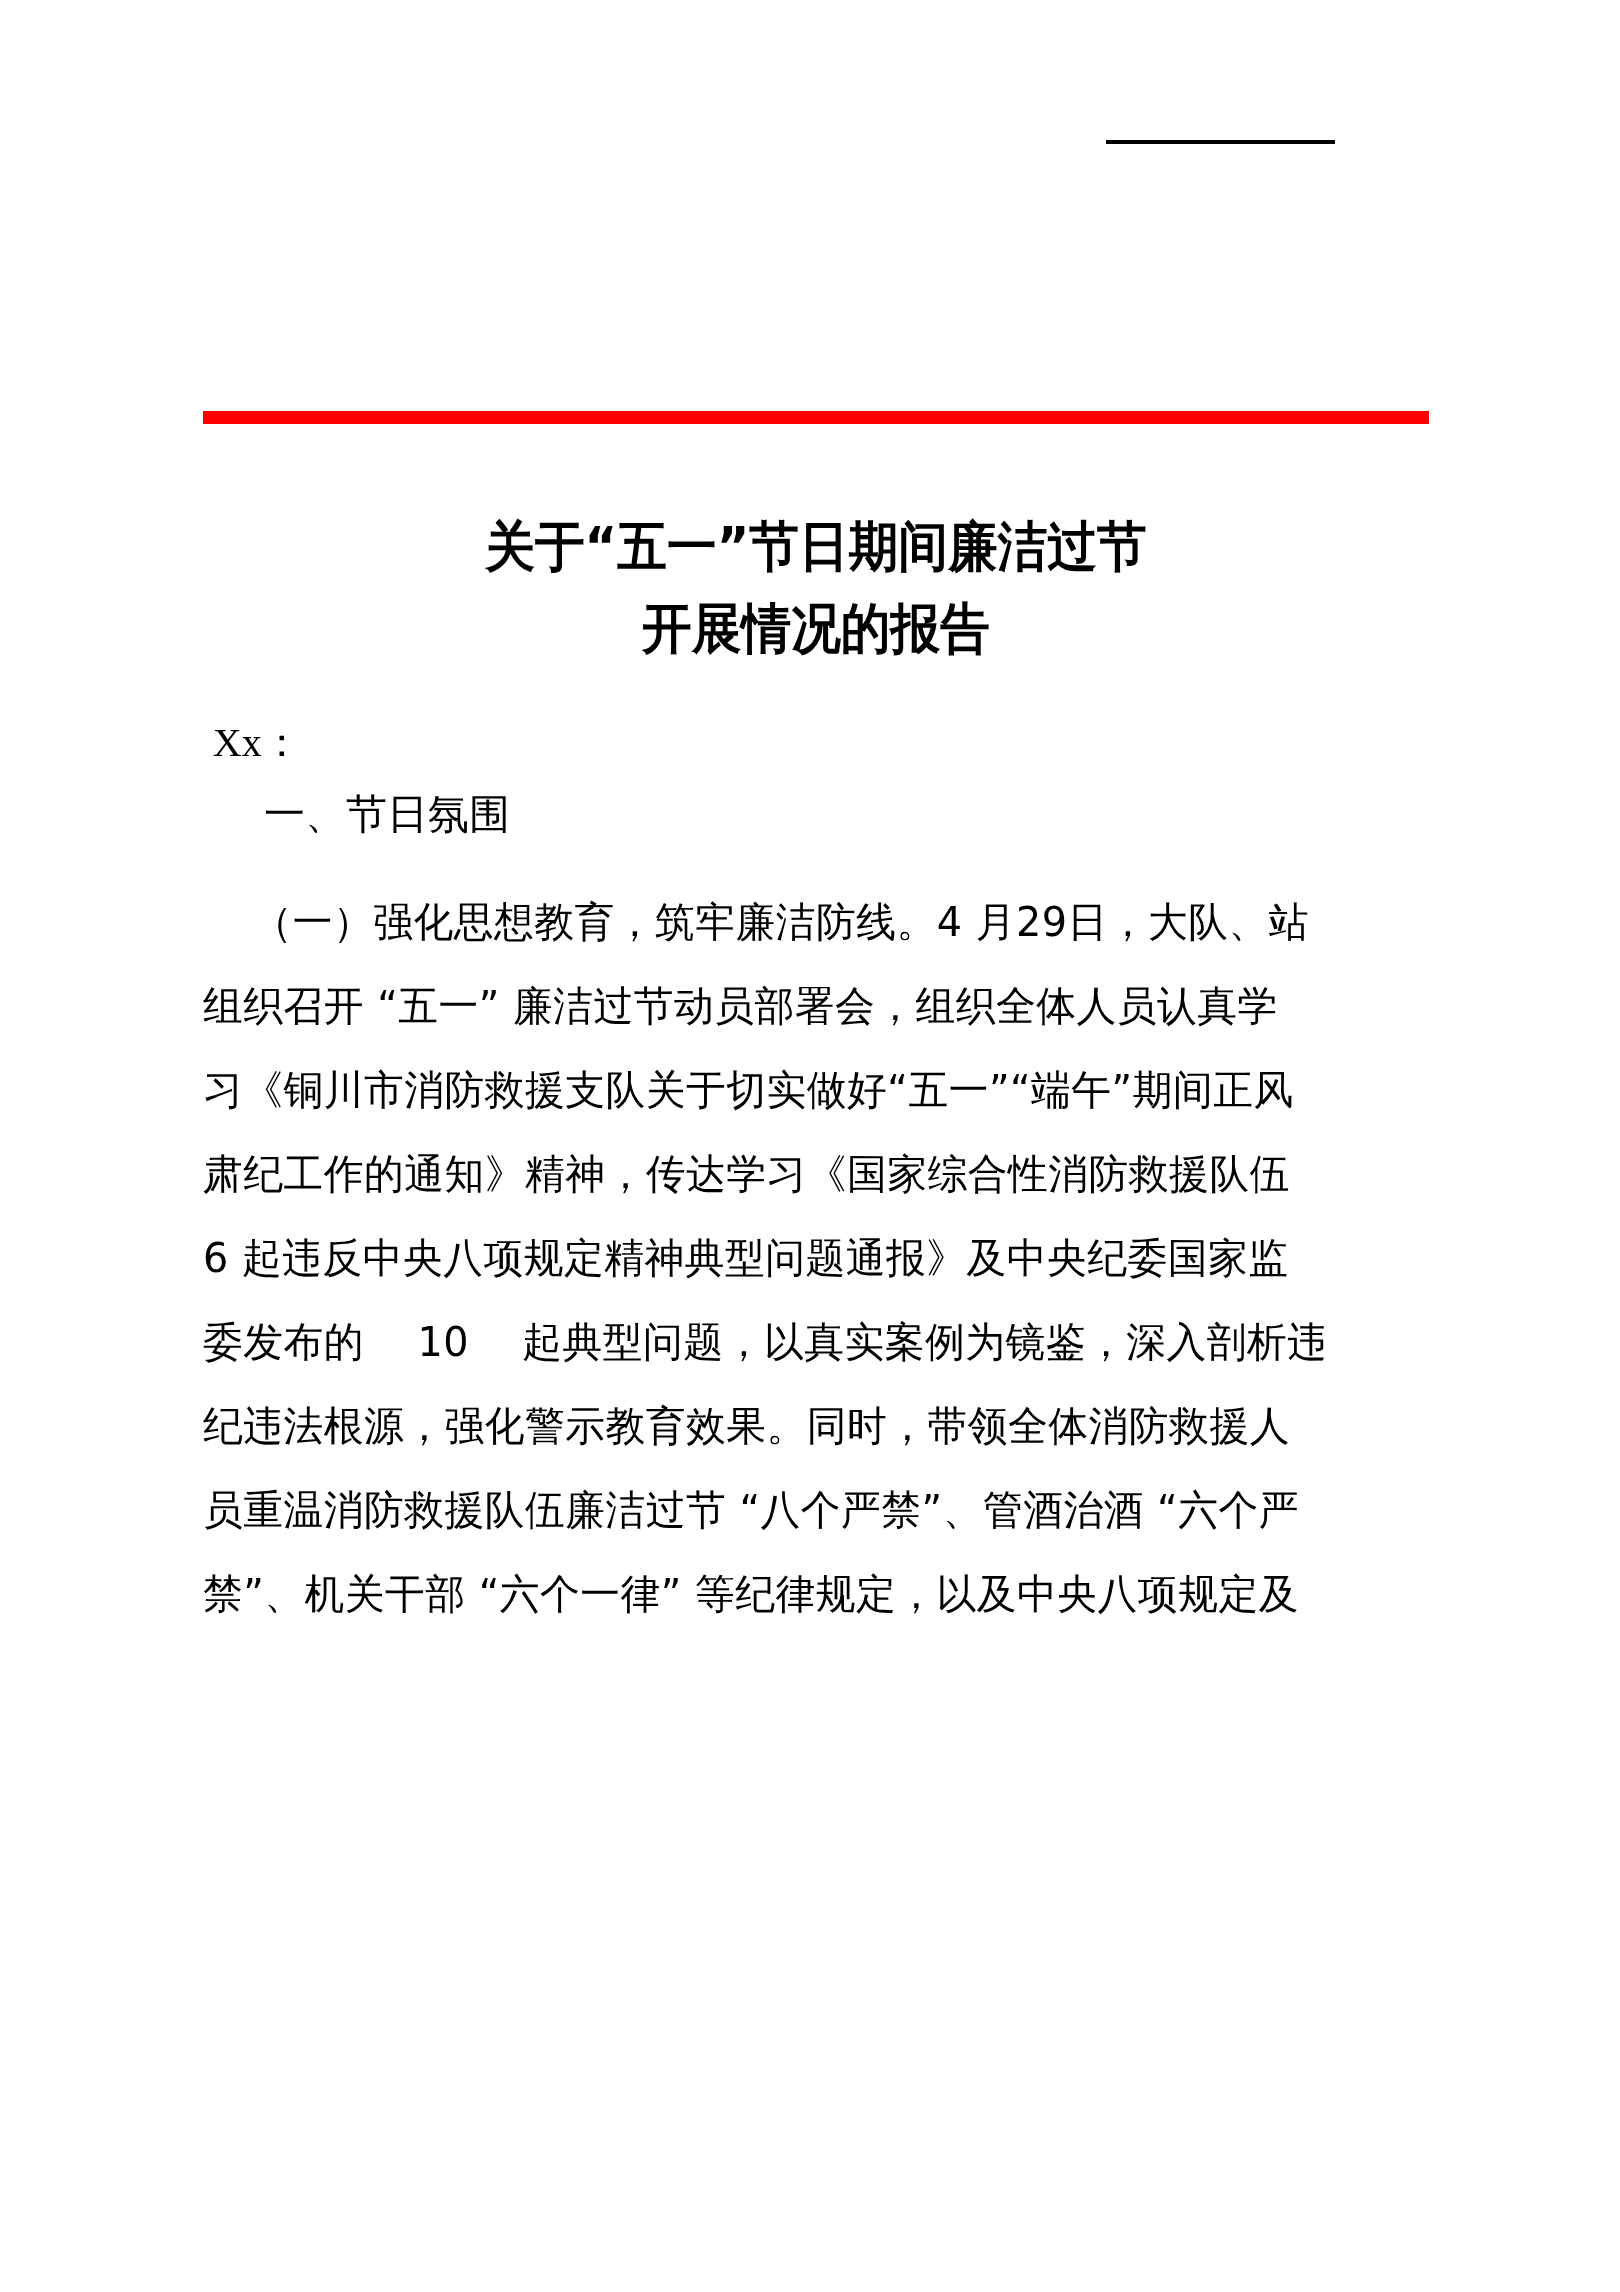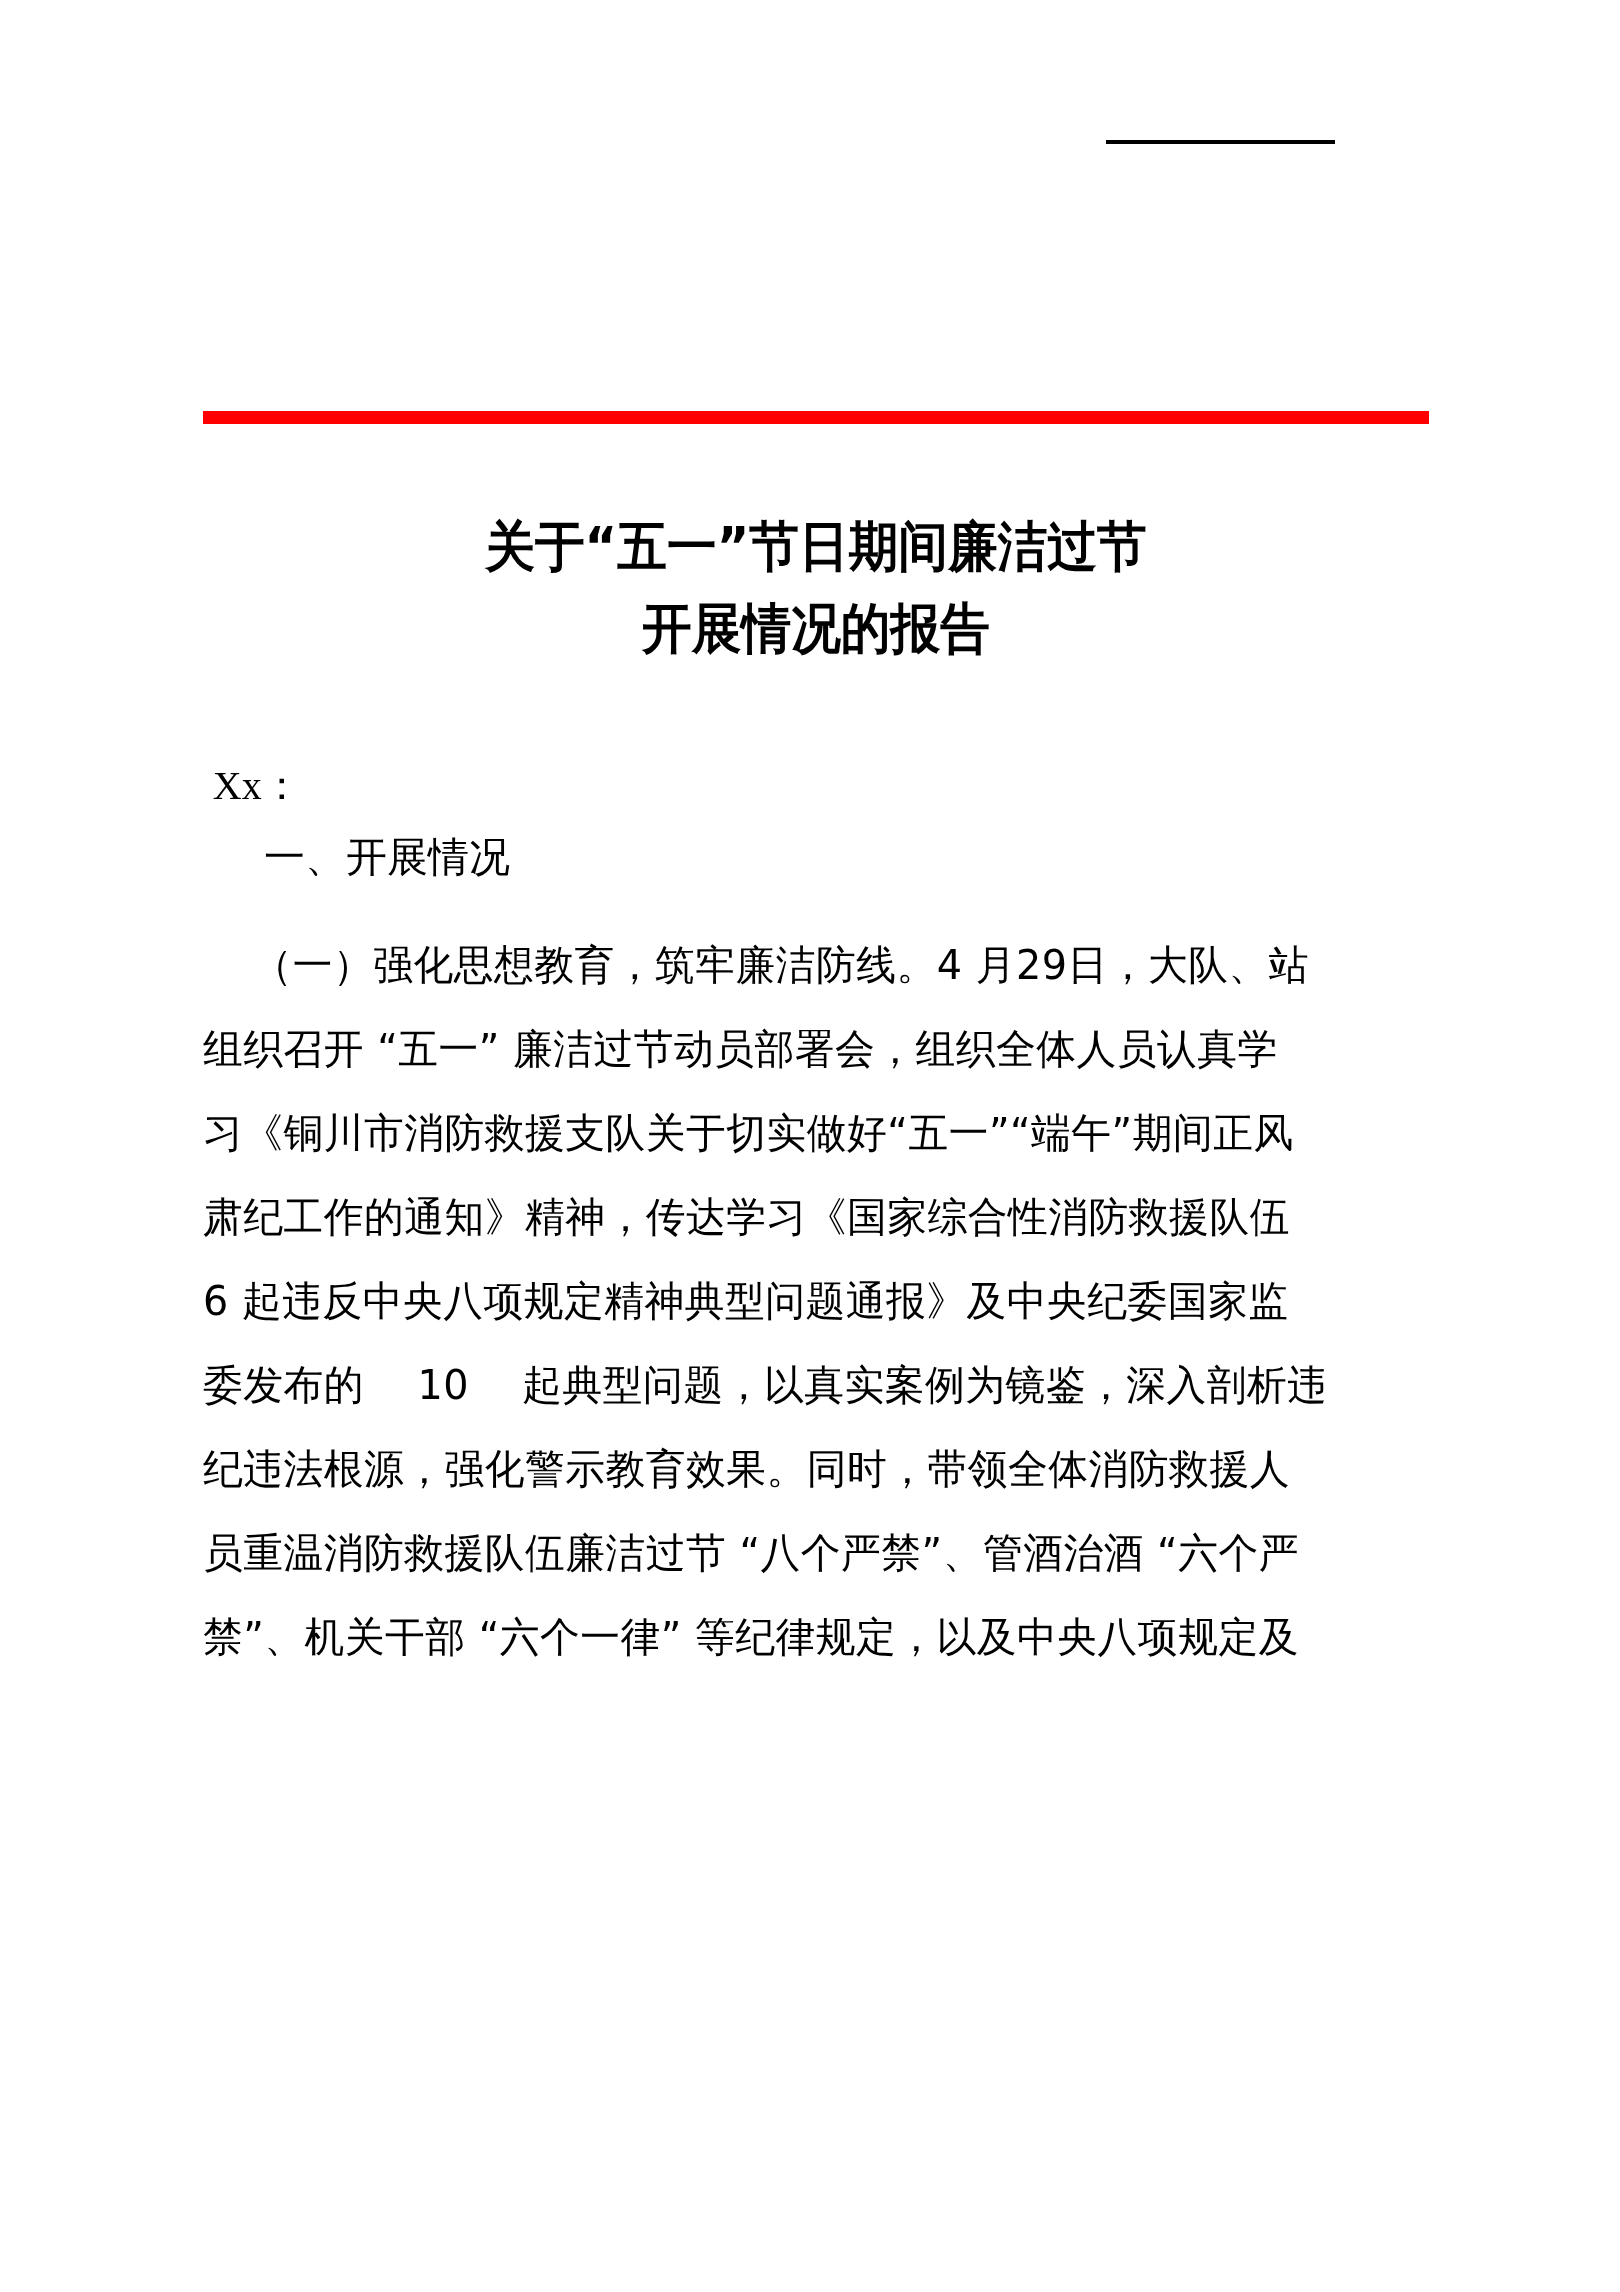--- a/index.html
+++ b/index.html
@@ -66,21 +66,21 @@
     display: block;
     white-space: nowrap;
   }
 
   
   .salutation {
     font-family: "Liberation Serif", "DejaVu Serif", serif;
     font-size: 40px;
     line-height: 59px;
     color: #000000;
-    margin-top: 86px;
+    margin-top: 43px;
     padding-left: 9.8px;
   }
 
   
   .body-block {
     font-family: "DejaVu Sans", "Liberation Sans", sans-serif;
     font-size: 41px;
     line-height: 84px;
     color: #000000;
     text-align: justify;
@@ -122,21 +122,21 @@
   <div class="content">
 
     <div class="doc-title">
       <span class="title-line">关于“五一”节日期间廉洁过节</span>
       <span class="title-line">开展情况的报告</span>
     </div>
 
     <div class="salutation">Xx：</div>
 
 
-    <div class="heading-block">一、开展情况</div>
+    <div class="heading-block">一、节日氛围</div>
 
     <div class="body-block">
       <span class="ln indent-sm">（一）强化思想教育，筑牢廉洁防线。4 月29日，大队、站</span>
       <span class="ln">组织召开 “五一” 廉洁过节动员部署会，组织全体人员认真学</span>
       <span class="ln">习《铜川市消防救援支队关于切实做好“五一”“端午”期间正风</span>
       <span class="ln">肃纪工作的通知》精神，传达学习《国家综合性消防救援队伍</span>
       <span class="ln">6 起违反中央八项规定精神典型问题通报》及中央纪委国家监</span>
       <span class="ln">委发布的 　10 　起典型问题，以真实案例为镜鉴，深入剖析违</span>
       <span class="ln">纪违法根源，强化警示教育效果。同时，带领全体消防救援人</span>
       <span class="ln">员重温消防救援队伍廉洁过节 “八个严禁”、管酒治酒 “六个严</span>

